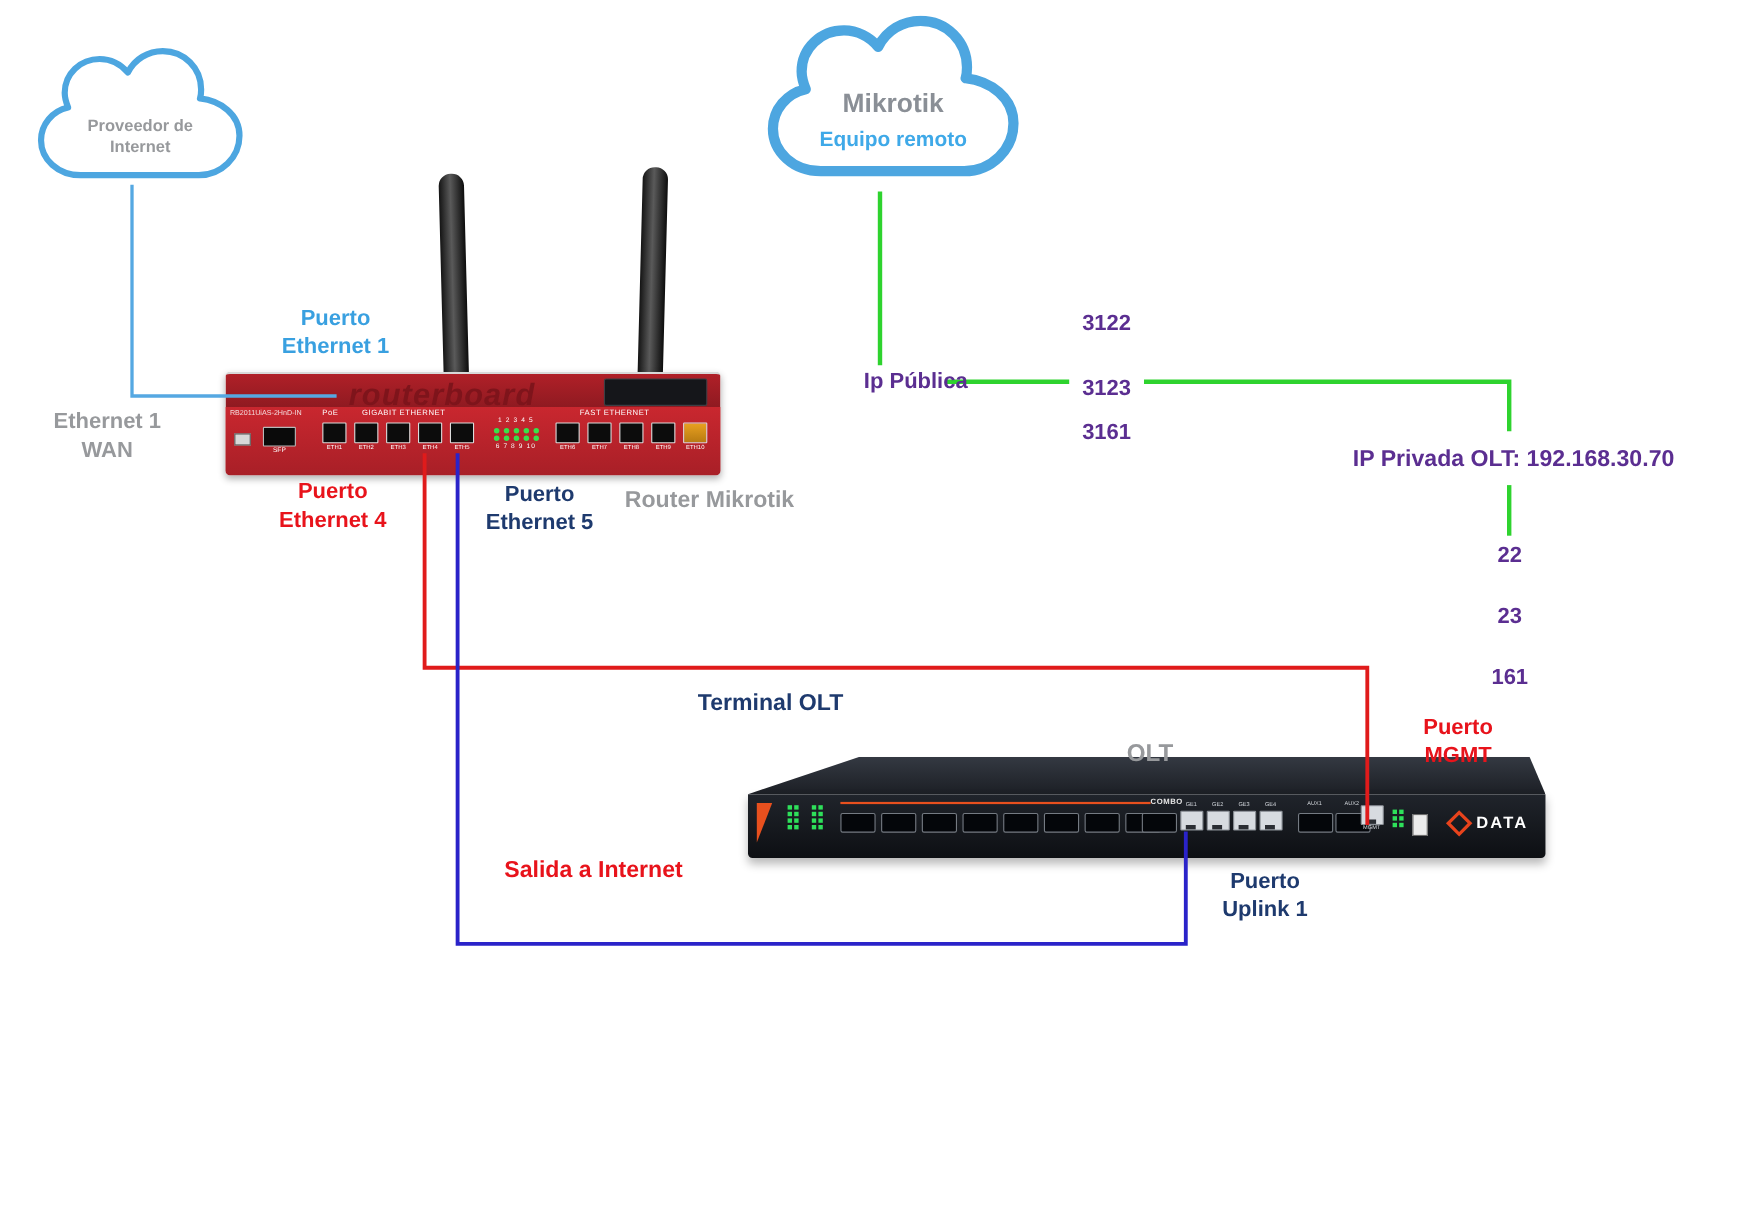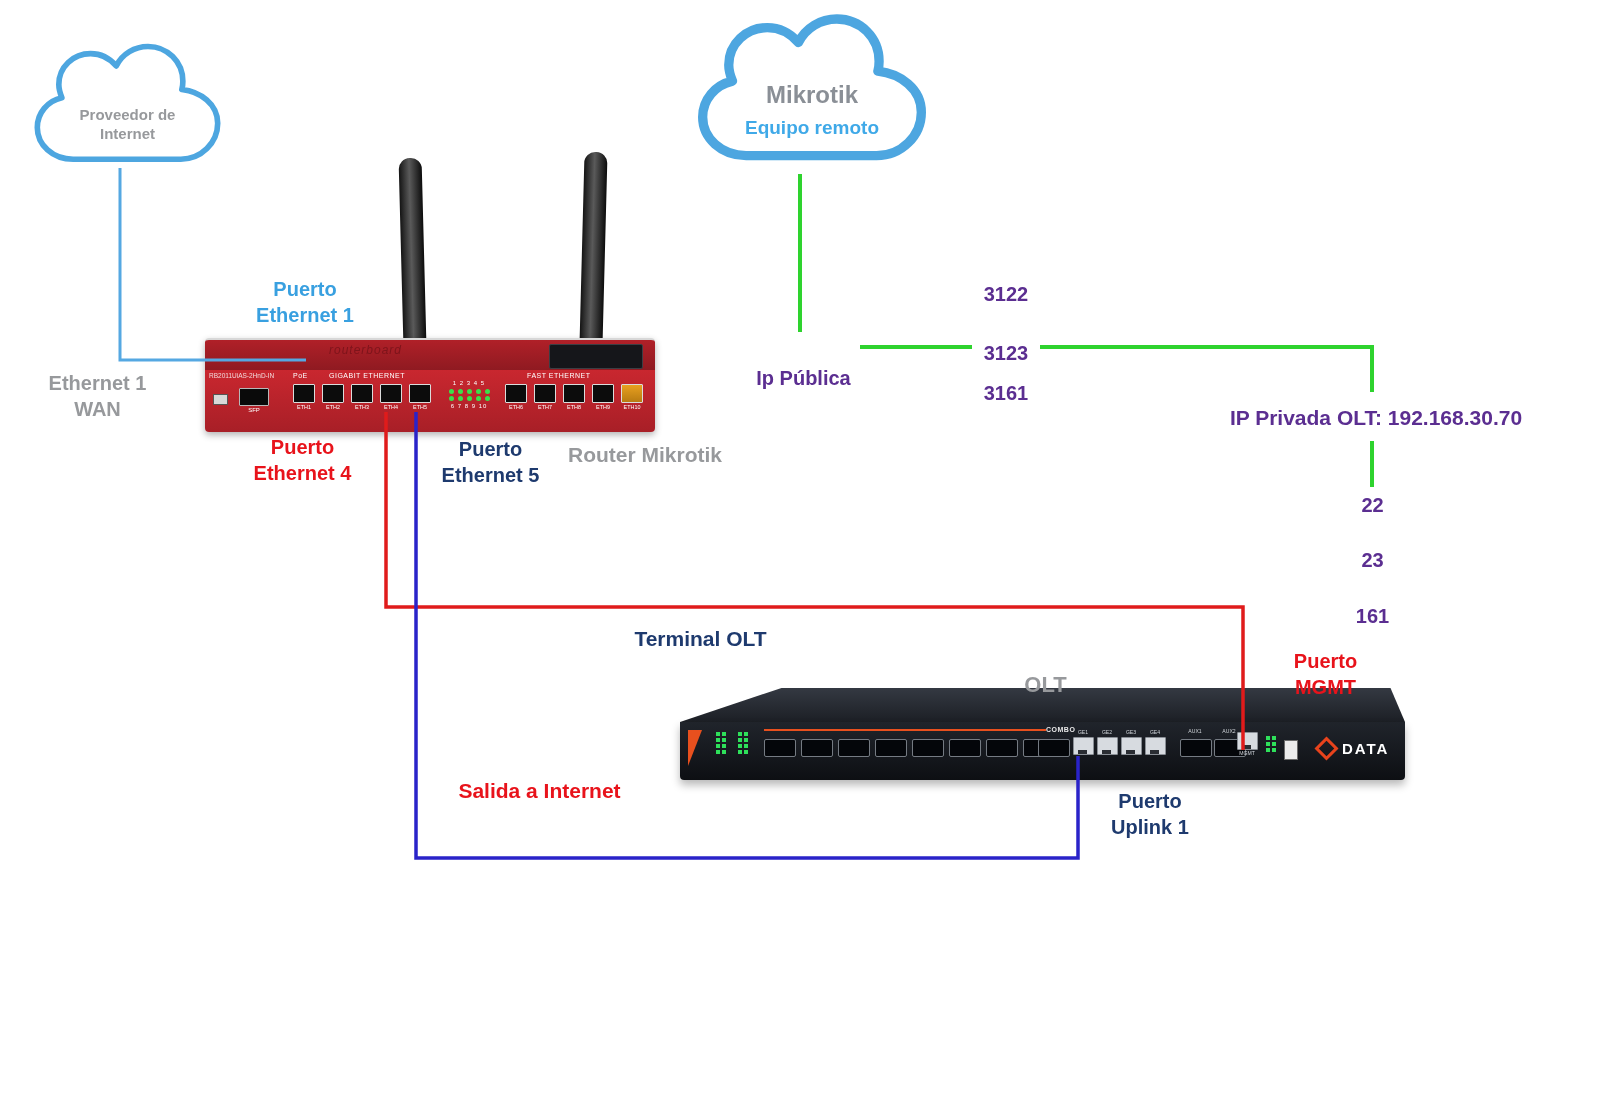--- a/index.html
+++ b/index.html
@@ -18,21 +18,21 @@
   
   .connectors{position:absolute;left:0;top:0;z-index:4;pointer-events:none;}
 
   
   .antenna{position:absolute;width:23px;background:linear-gradient(90deg,#141414,#5a5a5a 45%,#0c0c0c);border-radius:11px 11px 3px 3px;z-index:1;}
   .antenna-left{left:401px;top:158px;height:188px;transform:rotate(-1.5deg);}
   .antenna-right{left:582px;top:152px;height:194px;transform:rotate(1.5deg);}
 
   .router{position:absolute;left:205px;top:338px;width:450px;height:94px;z-index:2;border-radius:4px;box-shadow:0 3px 7px rgba(0,0,0,.3);}
   .router-top{position:absolute;left:0;top:0;width:100%;height:32px;background:linear-gradient(180deg,#b02028,#8f1a21);border-radius:4px 4px 0 0;border-top:2px solid #d8d8d8;box-sizing:border-box;}
-  .router-brand{position:absolute;left:124px;top:3px;font-size:12px;font-weight:normal;font-style:italic;color:#7e141b;letter-spacing:1px;}
+  .router-brand{position:absolute;left:112px;top:3px;font-size:28px;font-weight:bold;font-style:italic;color:#7e141b;letter-spacing:1px;}
   .router-screen{position:absolute;right:12px;top:4px;width:92px;height:23px;background:#15161a;border:1px solid #3c3e44;border-radius:2px;}
   .router-front{position:absolute;left:0;top:32px;width:100%;height:62px;background:linear-gradient(180deg,#c9272f,#a81f27);border-radius:0 0 4px 4px;}
   .panel-lbl{position:absolute;font-size:7px;color:#fff;letter-spacing:.5px;}
   .router-model{position:absolute;left:4px;top:2px;font-size:6.5px;color:#f2d9da;}
   .usb{position:absolute;left:8px;top:24px;width:13px;height:9px;background:#d8d8d8;border:1px solid #555;}
   .sfp-cage{position:absolute;left:34px;top:18px;width:28px;height:16px;background:#0a0a0a;border:1px solid #b8b8b8;border-radius:1px;}
   .sfp-lbl{position:absolute;left:34px;top:37px;width:30px;text-align:center;font-size:6px;color:#fff;}
   .rport{position:absolute;top:14px;width:22px;text-align:center;}
   .rport i{display:block;height:17px;width:20px;margin:0 auto;background:#0c0c0c;border:1px solid #dcdcdc;border-radius:1px;}
   .rport.amber i{background:linear-gradient(180deg,#e8a020,#b87b12);}
@@ -267,21 +267,21 @@
   <div class="ann c-blue" style="left:230px;top:276px;width:150px;">Puerto
 Ethernet 1</div>
   <div class="ann c-gray" style="left:25px;top:370px;width:145px;">Ethernet 1
 WAN</div>
   <div class="ann c-red" style="left:230px;top:434px;width:145px;">Puerto
 Ethernet 4</div>
   <div class="ann c-navy" style="left:418px;top:436px;width:145px;">Puerto
 Ethernet 5</div>
   <div class="ann c-gray fs21" style="left:560px;top:441px;width:170px;">Router Mikrotik</div>
 
-  <div class="ann c-purple" style="left:746px;top:334px;width:115px;margin-top:31px;">Ip Pública</div>
+  <div class="ann c-purple" style="left:775px;top:334px;width:115px;">Ip Pública</div>
   <div class="ann c-purple" style="left:975px;top:281px;width:62px;">3122</div>
   <div class="ann c-purple" style="left:975px;top:340px;width:62px;">3123</div>
   <div class="ann c-purple" style="left:975px;top:380px;width:62px;">3161</div>
   <div class="ann c-purple fs21" style="left:1190px;top:404px;width:372px;">IP Privada OLT: 192.168.30.70</div>
   <div class="ann c-purple" style="left:1345px;top:492px;width:55px;">22</div>
   <div class="ann c-purple" style="left:1345px;top:547px;width:55px;">23</div>
   <div class="ann c-purple" style="left:1345px;top:603px;width:55px;">161</div>
 
   <div class="ann c-navy fs21" style="left:628px;top:625px;width:145px;">Terminal OLT</div>
   <div class="ann c-gray fs22" style="left:1013px;top:623px;width:65px;margin-top:48px;">OLT</div>

